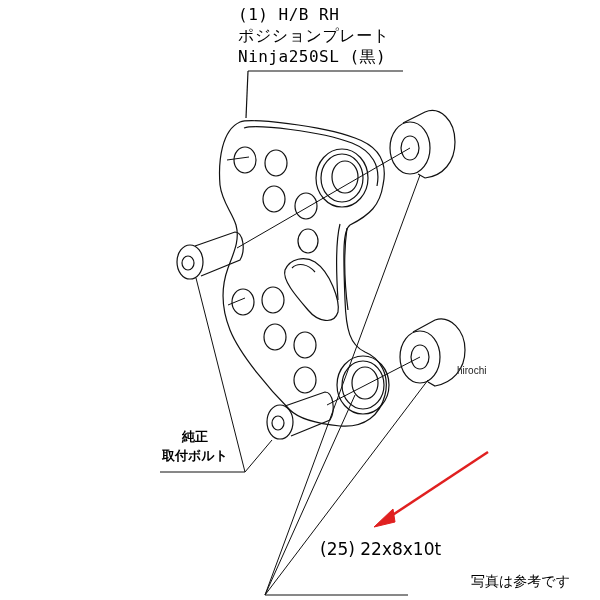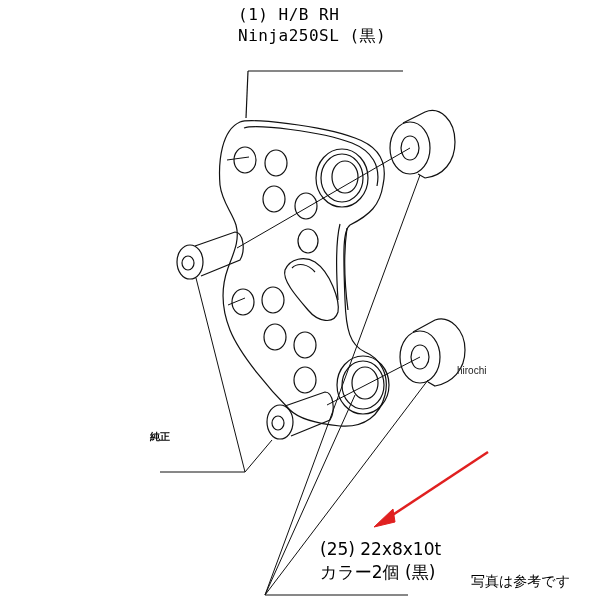--- a/index.html
+++ b/index.html
@@ -1,19 +1,19 @@
 <!DOCTYPE html>
 <html><head>
   <meta charset="utf-8">
   <style>
     html, body { margin: 0; padding: 0; background: #ffffff; }
     body { width: 600px; height: 600px; position: relative; overflow: hidden; font-family: "DejaVu Sans Mono", monospace; color: #000; }
     .title-block { position: absolute; left: 238px; top: 4px; width: 170px; text-align: left; font-family: "DejaVu Sans Mono", monospace; font-size: 16px; line-height: 21px; letter-spacing: 0.5px; }
     .title-block div { white-space: nowrap; }
-    .bolt-label { position: absolute; left: 150px; top: 427px; width: 90px; text-align: left; font-family: "DejaVu Sans", sans-serif; font-size: 10px; line-height: 19px; font-weight: bold; }
+    .bolt-label { position: absolute; left: 150px; top: 427px; width: 90px; text-align: center; font-family: "DejaVu Sans", sans-serif; font-size: 13px; line-height: 19px; font-weight: bold; }
     .collar-label { position: absolute; left: 294px; top: 538px; font-family: "DejaVu Sans", sans-serif; font-size: 17px; line-height: 23px; margin-left: 26px; }
     .note { position: absolute; left: 471px; top: 573px; font-family: Liberation Serif, serif; font-size: 14px; }
     .watermark { position: absolute; left: 457px; top: 365px; font-family: "Liberation Sans", sans-serif; font-size: 10px; color: #222; }
     svg.drawing { position: absolute; left: 0; top: 0; }
   </style>
 </head>
 <body>
 
 <svg class="drawing" width="600" height="600" viewBox="0 0 600 600" xmlns="http://www.w3.org/2000/svg" fill="none" stroke="#111" stroke-width="1.2">
 
@@ -98,27 +98,28 @@
   </g>
 
   <g>
     <line x1="488" y1="452" x2="385" y2="520" stroke="#e02020" stroke-width="2.5"></line>
     <polygon points="374,527 393,509 395,522" fill="#e02020" stroke="#e02020" stroke-width="1"></polygon>
   </g>
 </svg>
 
 <div class="title-block">
   <div>(1)  H/B RH</div>
+  <div>ポジションプレート</div>
   <div>Ninja250SL (黒)</div>
 </div>
 
 <div class="bolt-label">
   <div>純正</div>
+  <div>取付ボルト</div>
 </div>
 
 <div class="collar-label">
   <div>(25) 22x8x10t</div>
-  <div>カラー2個 (黒)</div>
 </div>
 
 <div class="note">写真は参考です</div>
 
 <div class="watermark">hirochi</div>
 
 </body></html>

